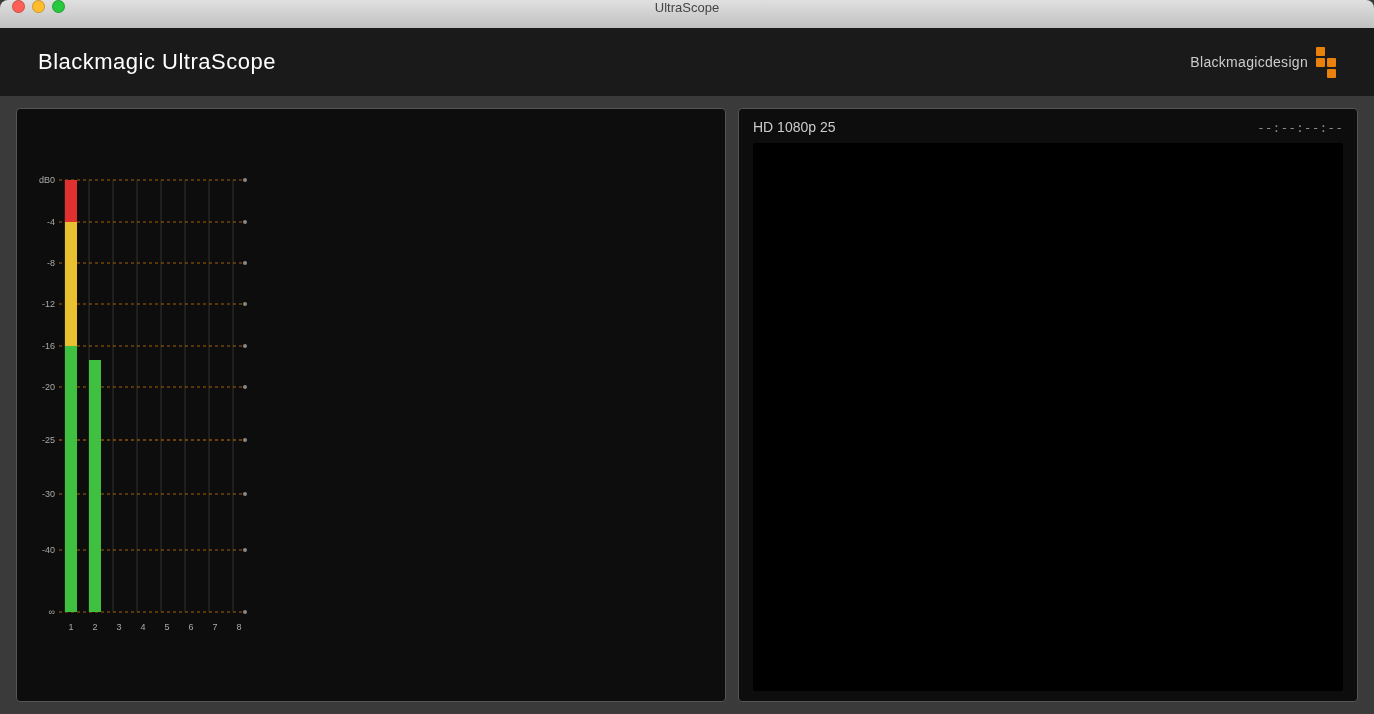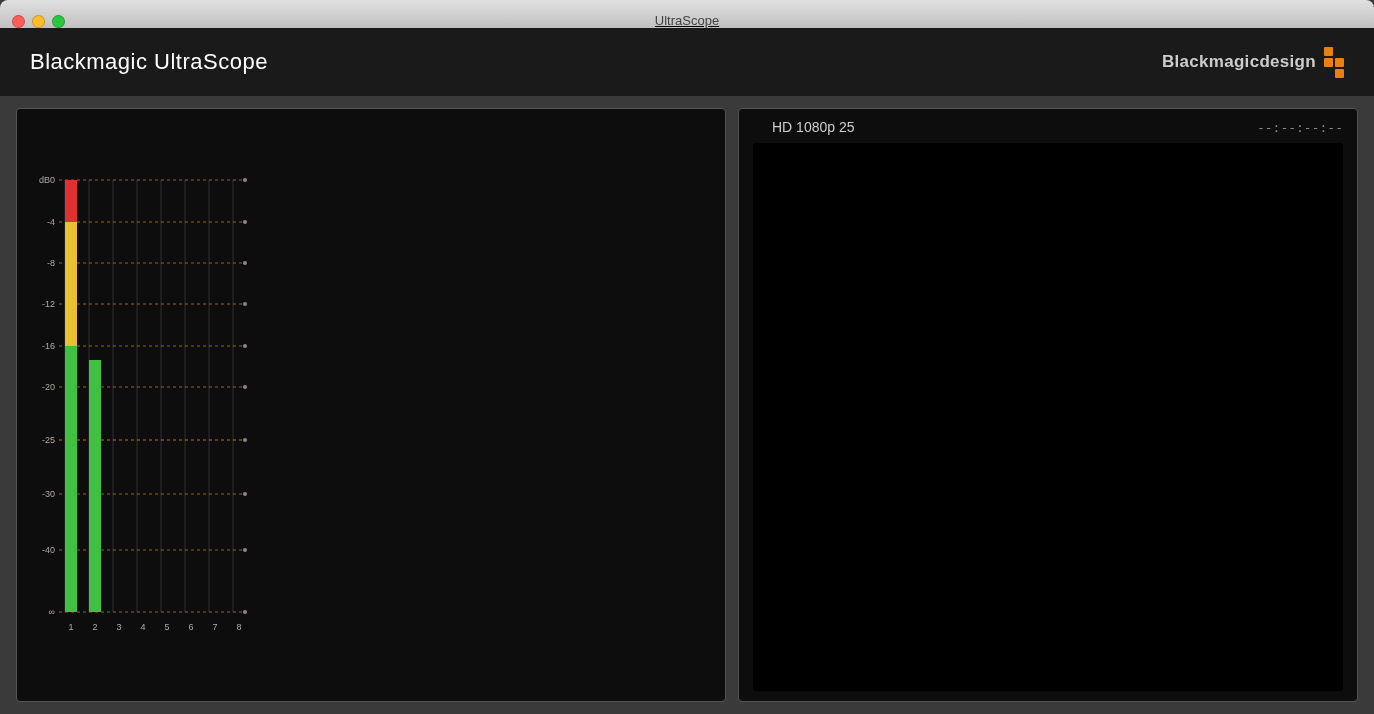--- a/index.html
+++ b/index.html
@@ -11,25 +11,24 @@
       overflow: hidden;
       display: flex;
       flex-direction: column;
     }
 
     
     .titlebar {
       background: linear-gradient(to bottom, #e0e0e0, #c0c0c0);
       height: 28px;
       display: flex;
-      align-items: flex-end;
+      align-items: flex-start;
       justify-content: center;
       position: relative;
       border-radius: 8px 8px 0 0;
-      text-decoration: underline;
     }
     .titlebar-buttons {
       position: absolute;
       left: 12px;
       display: flex;
       gap: 7px;
       align-items: center;
     }
     .tb-btn {
       width: 13px;
@@ -46,37 +45,37 @@
       font-weight: 500;
     }
 
     
     .app-header {
       background: #1a1a1a;
       height: 68px;
       display: flex;
       align-items: center;
       justify-content: space-between;
-      padding: 0 30px;
+      padding: 0 38px;
     }
     .app-title {
       color: #ffffff;
       font-size: 22px;
       font-weight: 300;
       letter-spacing: 0.5px;
     }
     .bmd-logo {
       display: flex;
       align-items: center;
       gap: 8px;
     }
     .bmd-logo-text {
       color: #cccccc;
-      font-size: 17px;
-      font-weight: 700;
+      font-size: 14px;
+      font-weight: 400;
       letter-spacing: 0.3px;
     }
     .bmd-logo-icon {
       display: flex;
       flex-direction: column;
       gap: 2px;
     }
     .bmd-logo-icon-row {
       display: flex;
       gap: 2px;
@@ -149,21 +148,20 @@
       flex: 1;
       padding: 10px 14px;
       display: flex;
       flex-direction: column;
     }
     .video-header {
       display: flex;
       justify-content: space-between;
       align-items: center;
       margin-bottom: 8px;
-      margin-left: 19px;
     }
     .video-format {
       color: #cccccc;
       font-size: 14px;
     }
     .video-timecode {
       color: #888;
       font-size: 13px;
       font-family: monospace;
     }

